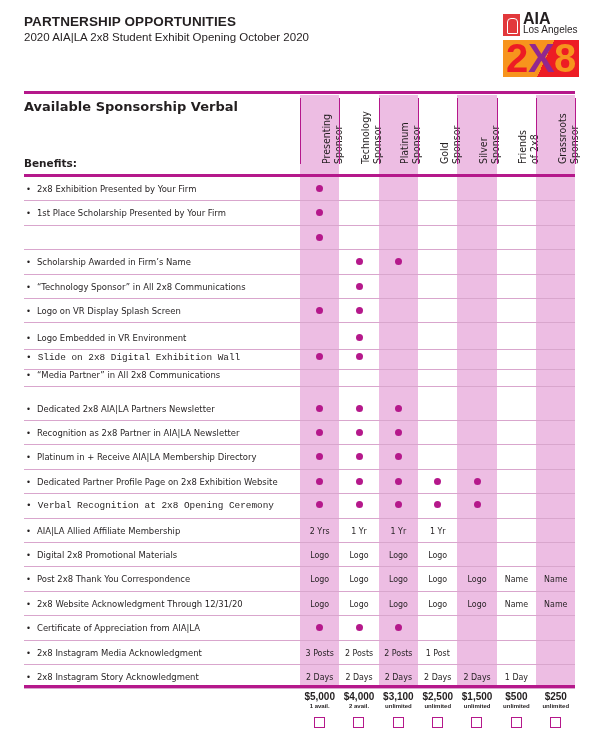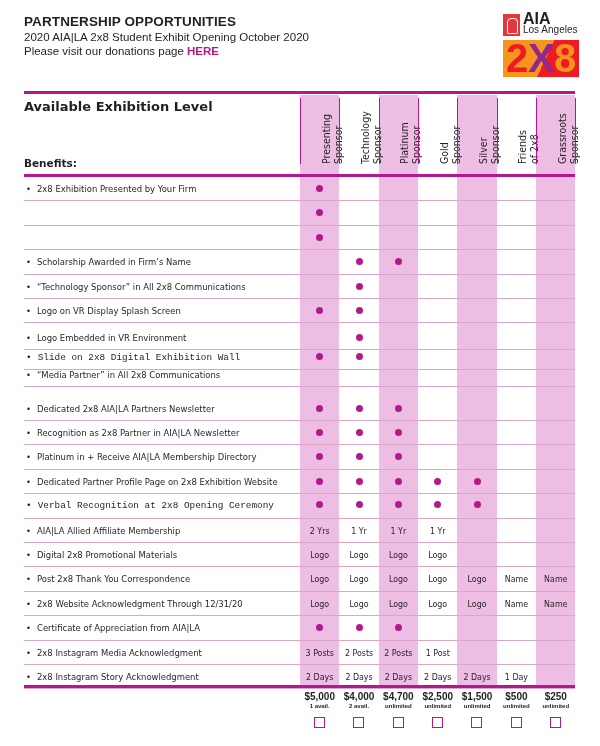--- a/index.html
+++ b/index.html
@@ -46,21 +46,20 @@
   .price .amt { font-family: "Liberation Sans", sans-serif; font-weight: bold; font-size: 10px; line-height: 11px; }
   .price .av { font-family: "Liberation Sans", sans-serif; font-weight: bold; font-size: 6px; line-height: 8px; }
   .chk { position: absolute; top: 717px; width: 11px; height: 11px; border: 1.5px solid #b5188b; background: #fff; }
 </style>
 </head>
 <body>
 
 <div class="hdr">
   <div class="hdr-title">PARTNERSHIP OPPORTUNITIES</div>
   <div class="hdr-line">2020 AIA|LA 2x8 Student Exhibit Opening October 2020</div>
-  <div class="hdr-line"><span>Please visit our donations page </span><a href="#" class="hdr-link">HERE</a></div>
 </div>
 
 <div class="logo">
   <div class="logo-top">
     <div class="logo-mark"></div>
     <div class="logo-text">
       <b>AIA</b>
       <span>Los Angeles</span>
     </div>
   </div>
@@ -133,20 +132,21 @@
       <div class="lab">2x8 Exhibition Presented by Your Firm</div>
       <div class="cell" style="left: 276px;"><span class="dot"></span></div>
       <div class="cell" style="left: 315.35px;"></div>
       <div class="cell" style="left: 354.7px;"></div>
       <div class="cell" style="left: 394.05px;"></div>
       <div class="cell" style="left: 433.4px;"></div>
       <div class="cell" style="left: 472.75px;"></div>
       <div class="cell" style="left: 512.1px;"></div>
     </div>
     <div class="row" style="top: 201.4px;">
+      <div class="lab">1st Place Scholarship Presented by Your Firm</div>
       <div class="cell" style="left: 276px;"><span class="dot"></span></div>
       <div class="cell" style="left: 315.35px;"></div>
       <div class="cell" style="left: 354.7px;"></div>
       <div class="cell" style="left: 394.05px;"></div>
       <div class="cell" style="left: 433.4px;"></div>
       <div class="cell" style="left: 472.75px;"></div>
       <div class="cell" style="left: 512.1px;"></div>
     </div>
     <div class="row" style="top: 225.8px;">
       <div class="cell" style="left: 276px;"><span class="dot"></span></div>
@@ -341,21 +341,21 @@
       <div class="amt">$5,000</div>
       <div class="av">1 avail.</div>
     </div>
     <div class="chk" style="left: 314px;"></div>
     <div class="price" style="left: 339.35px;">
       <div class="amt">$4,000</div>
       <div class="av">2 avail.</div>
     </div>
     <div class="chk" style="left: 353.35px;"></div>
     <div class="price" style="left: 378.7px;">
-      <div class="amt">$4,700</div>
+      <div class="amt">$3,100</div>
       <div class="av">unlimited</div>
     </div>
     <div class="chk" style="left: 392.7px;"></div>
     <div class="price" style="left: 418.05px;">
       <div class="amt">$2,500</div>
       <div class="av">unlimited</div>
     </div>
     <div class="chk" style="left: 432.05px;"></div>
     <div class="price" style="left: 457.4px;">
       <div class="amt">$1,500</div>
@@ -368,16 +368,16 @@
     </div>
     <div class="chk" style="left: 510.75px;"></div>
     <div class="price" style="left: 536.1px;">
       <div class="amt">$250</div>
       <div class="av">unlimited</div>
     </div>
     <div class="chk" style="left: 550.1px;"></div>
   </div>
 
 <div class="rule" style="top:91px"></div>
-<div class="avail">Available Exhibition Level</div>
+<div class="avail">Available Sponsorship Verbal</div>
 <div class="benefits">Benefits:</div>
 <div class="rule" style="top:174px"></div>
 <div class="rule" style="top:685px"></div>
 
 </body></html>

